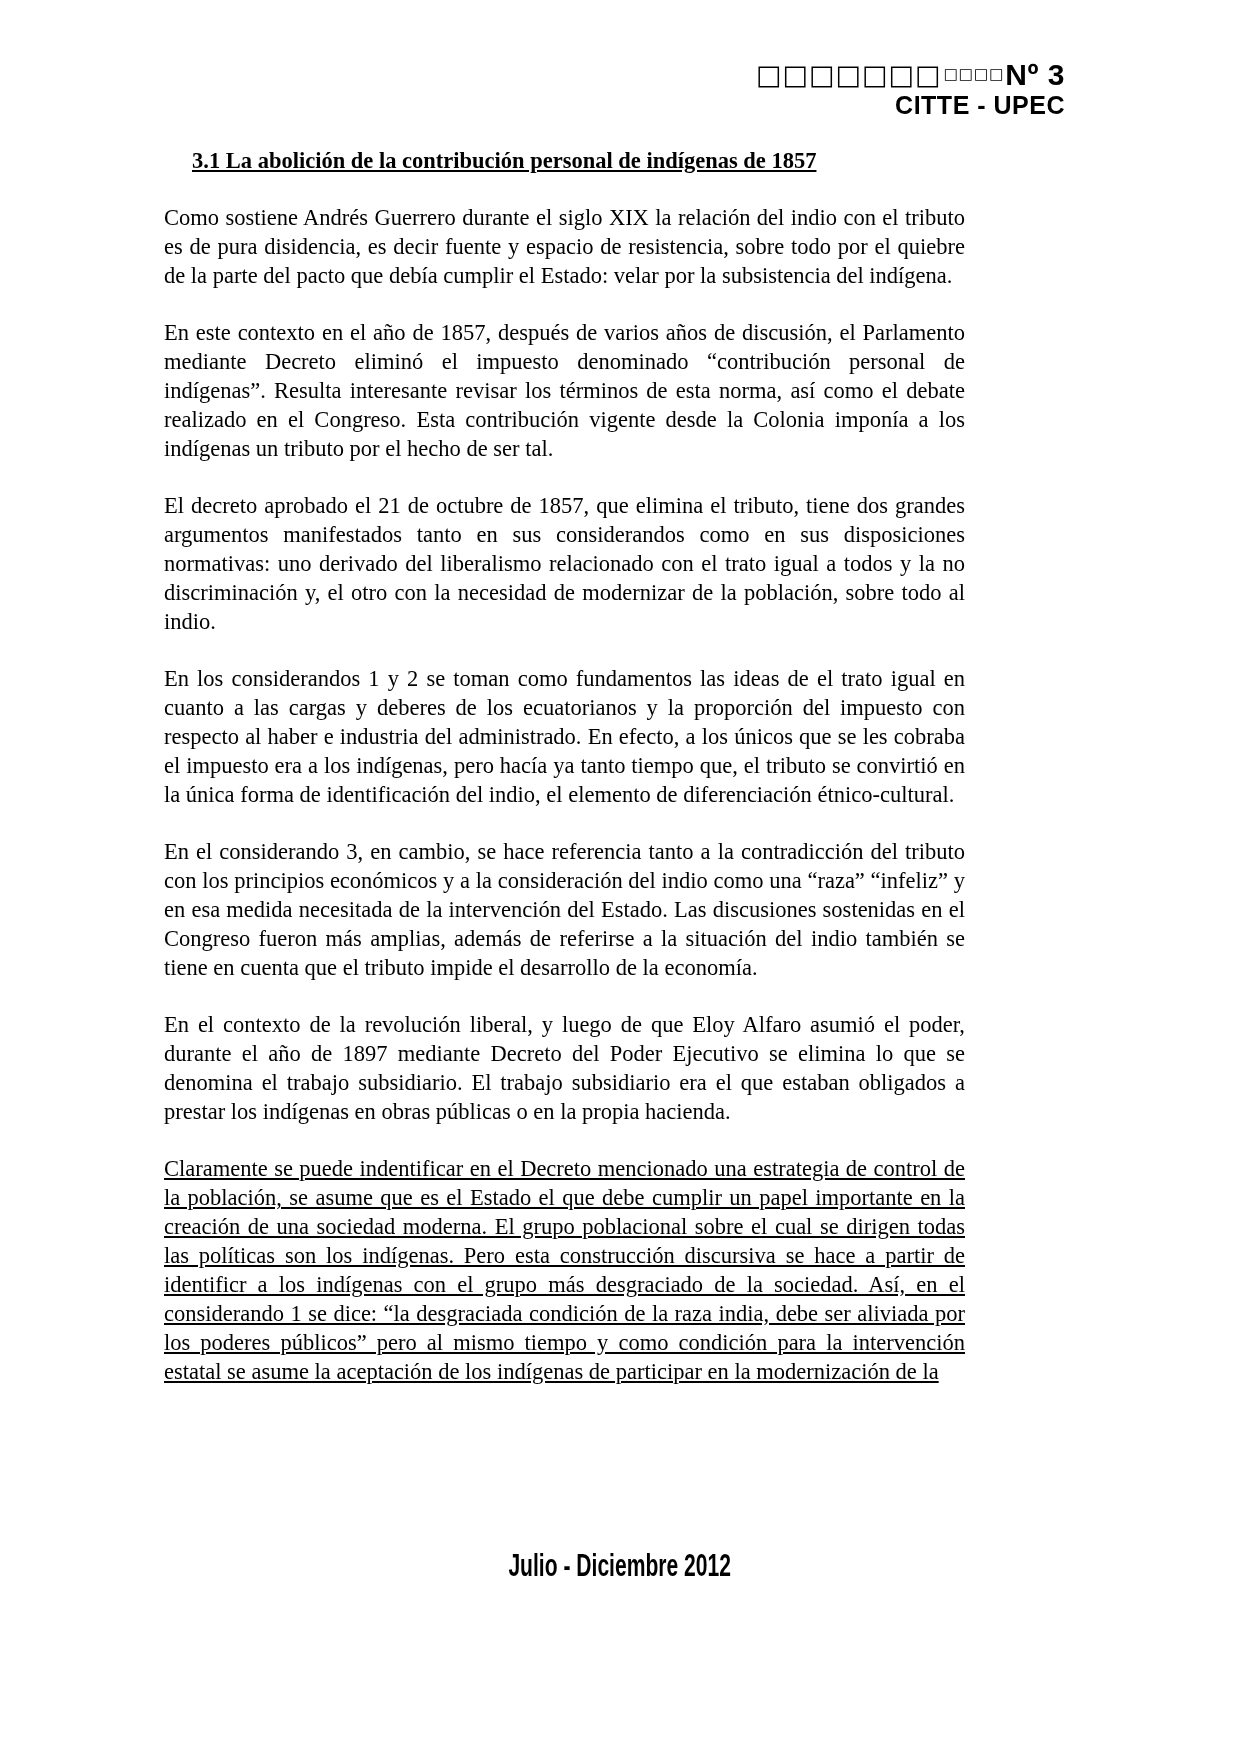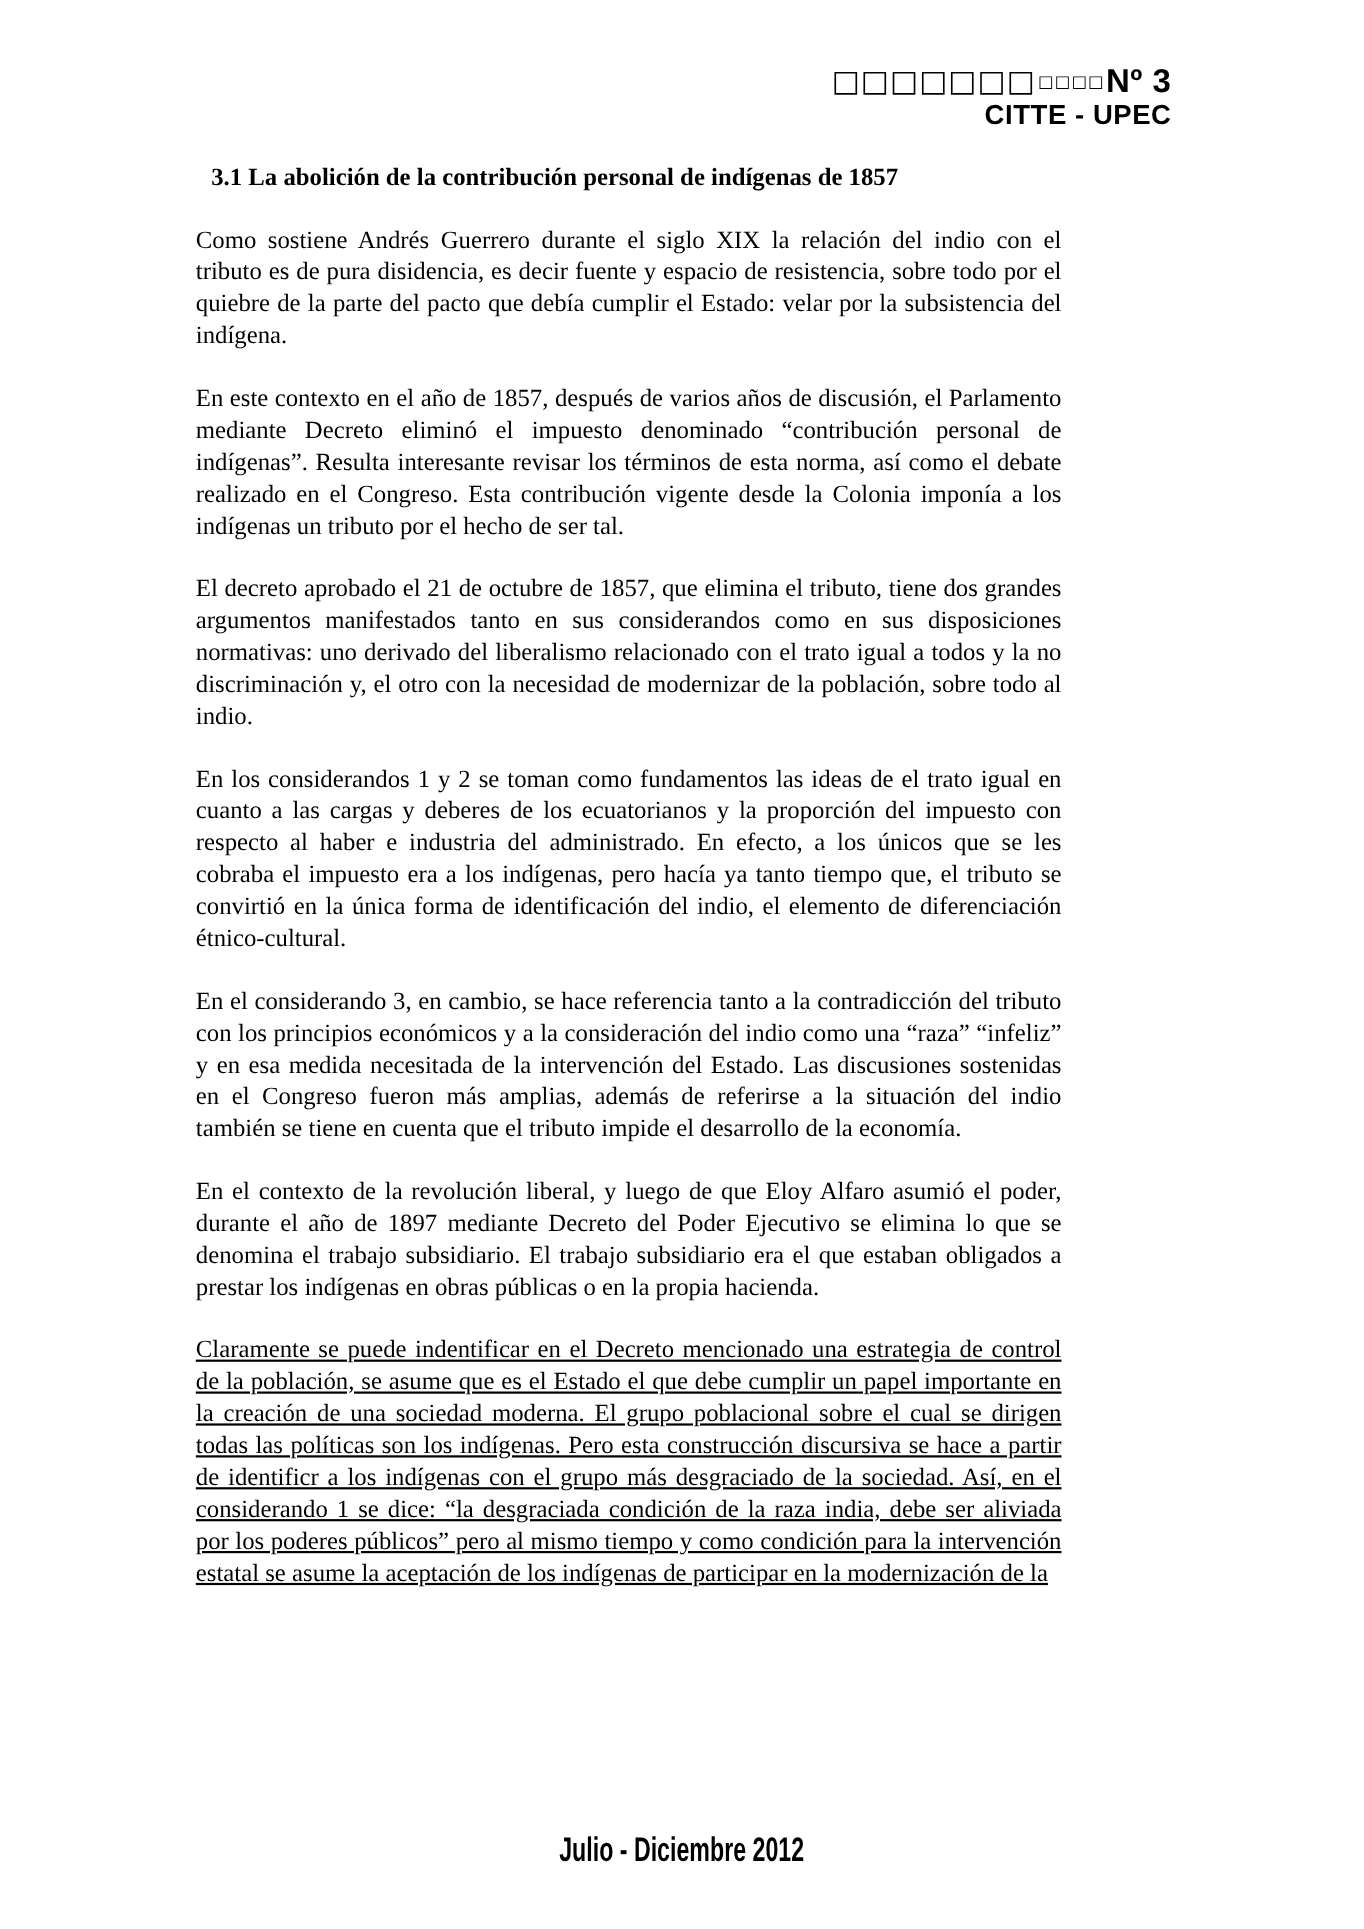--- a/index.html
+++ b/index.html
@@ -61,29 +61,29 @@
     font-size:22.5px;
     line-height:29px;
     text-align:justify;
   }
   .doc-body h2 {
     font-size:22.5px;
     font-weight:bold;
     margin:0 0 28px 0;
     text-align:left;
   }
-  .heading-31 { padding-left:30px; }
+  .heading-31 { padding-left:30px;text-decoration:underline; }
   .heading-32 { padding-left:56px; margin-top:0; }
-  .doc-body p { margin:0 0 28px 16px; }
+  .doc-body p { margin:0 0 28px 2px; }
   .doc-body p:last-child { margin-bottom:0;text-decoration:underline; }
 
   
   .page-footer {
     position:absolute;
-    top:1666px; left:0;
+    top:1550px; left:0;
     width:100%;
     text-align:center;
   }
   .footer-date {
     display:inline-block;
     font-family:"Liberation Sans", sans-serif;
     font-weight:bold;
     font-size:31px;
     line-height:1;
     transform:scaleX(0.68);

